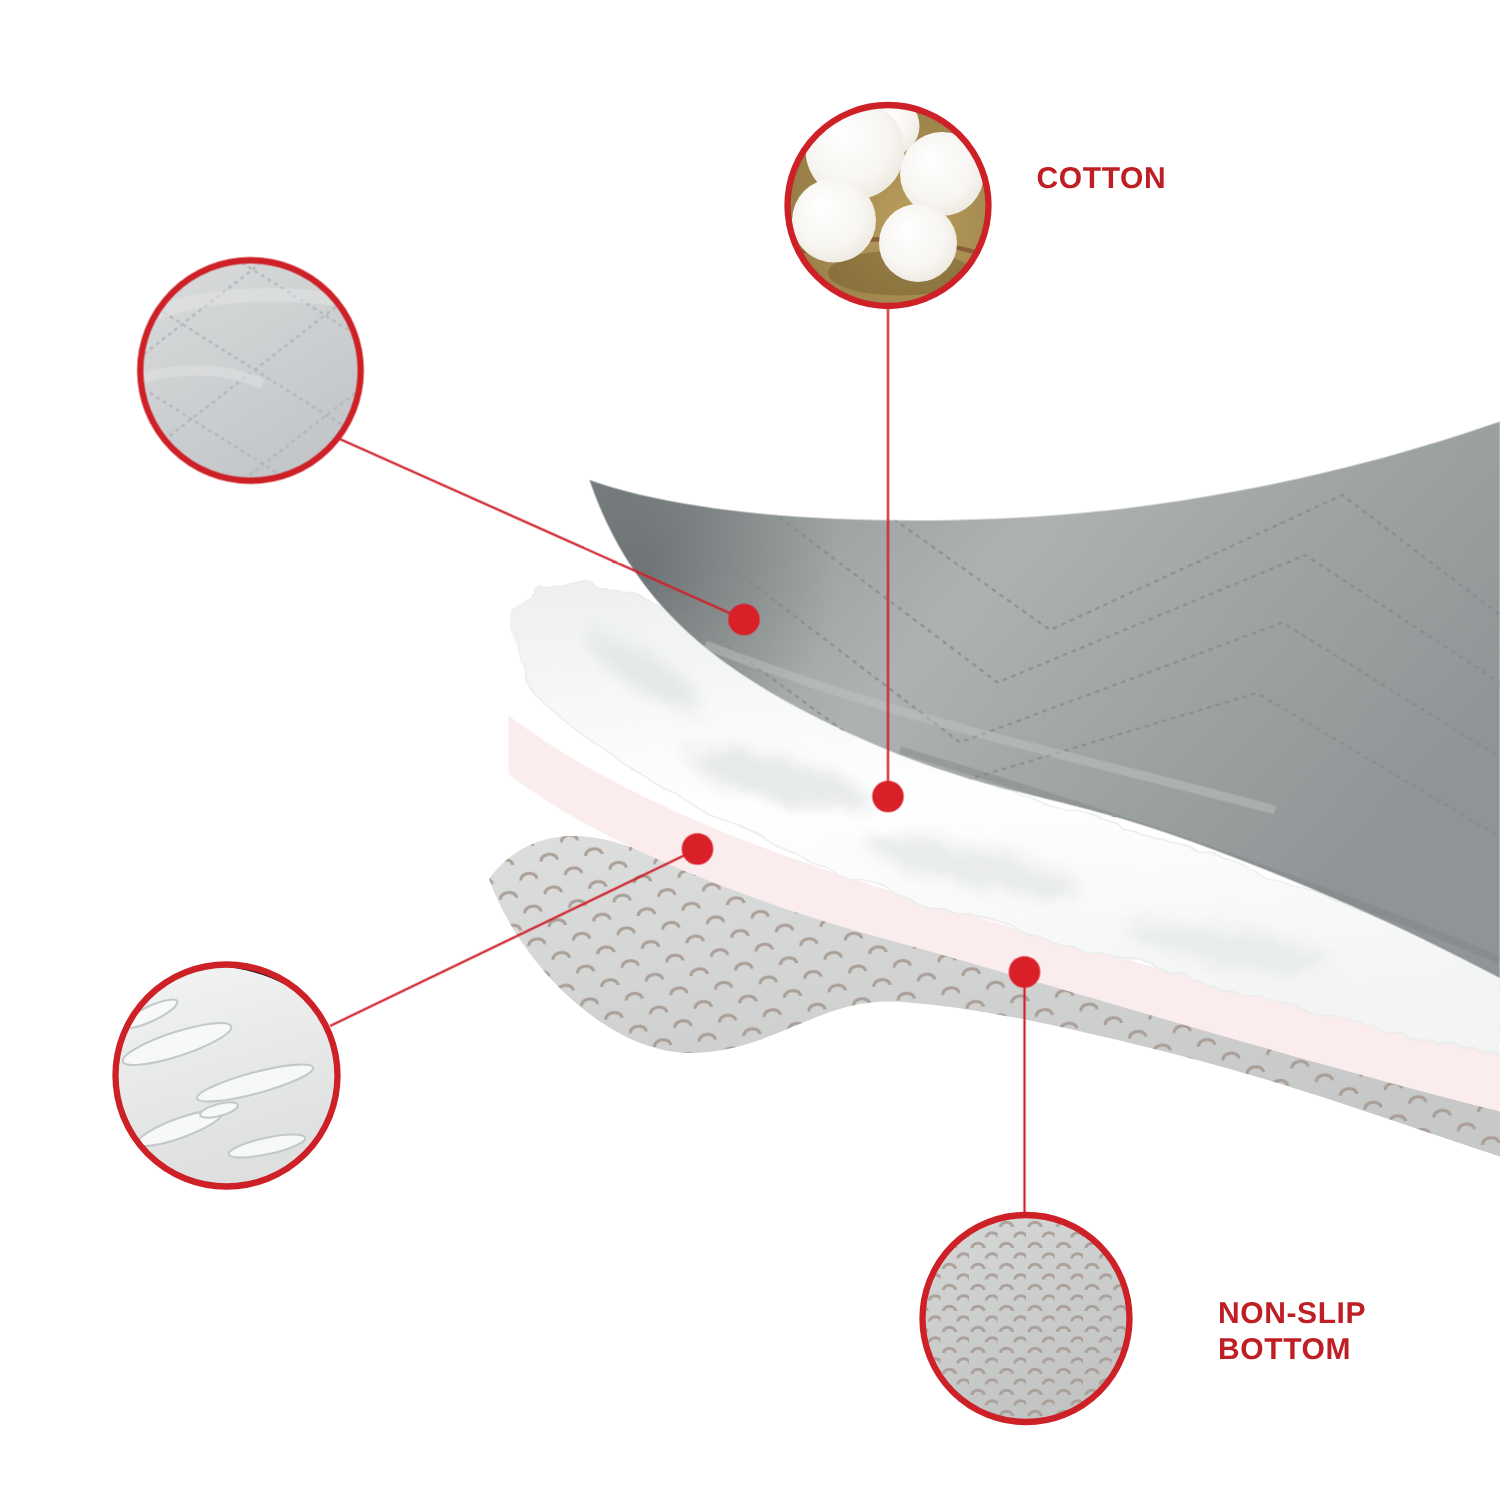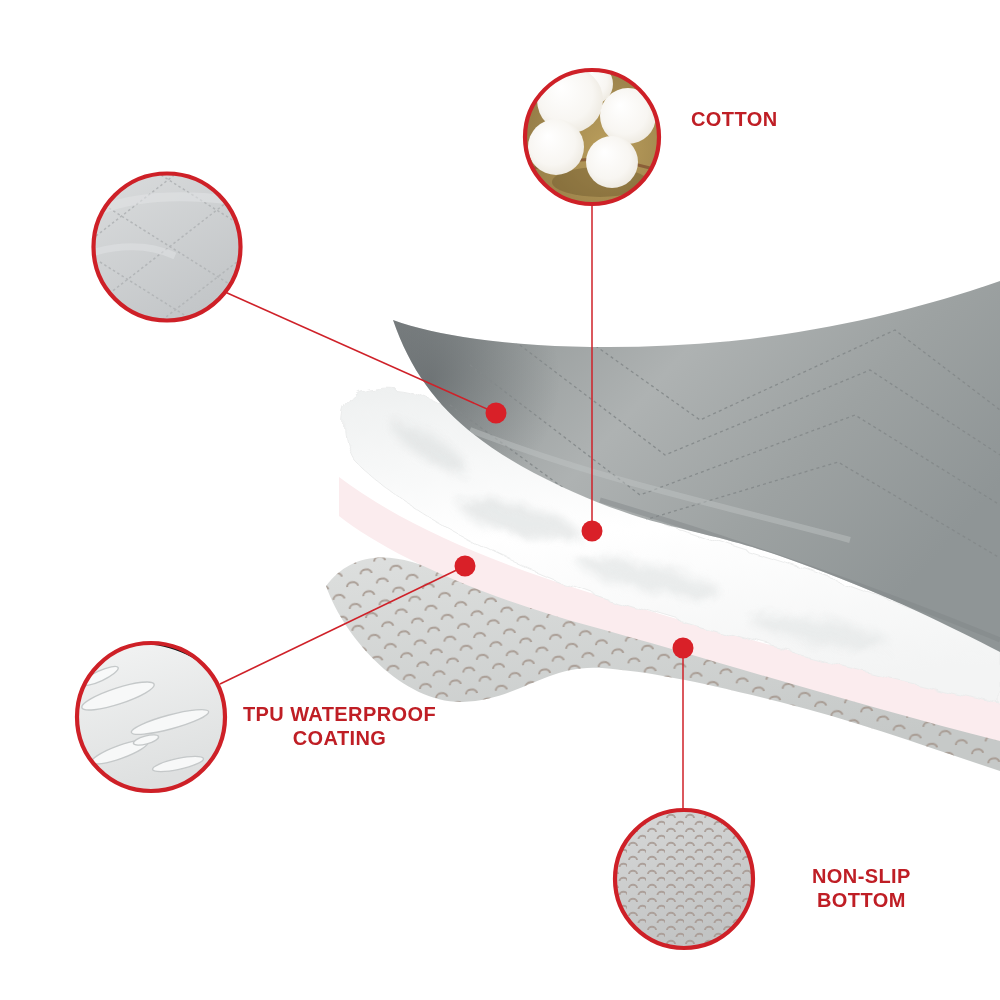--- a/index.html
+++ b/index.html
@@ -1,20 +1,20 @@
 <!DOCTYPE html>
 <html style="--label-red: #bf1e25;"><head>
 <meta charset="utf-8">
 <style>
   html,body{margin:0;padding:0;background:#fff;}
   .stage{position:relative;width:1000px;height:1000px;background:#fff;overflow:hidden;
          font-family:"Liberation Sans",sans-serif;}
   .stage svg{position:absolute;left:0;top:0;}
   .callout{position:absolute;color:var(--label-red,#bf1e25);font-weight:700;
-           font-size:20px;line-height:24px;letter-spacing:0.4px;white-space:nowrap;text-align:center;}
+           font-size:20px;line-height:24px;letter-spacing:0.4px;white-space:nowrap;}
 </style>
 </head>
 <body>
 
 <div class="stage">
 
 <svg width="1000" height="1000" viewBox="0 0 1000 1000" xmlns="http://www.w3.org/2000/svg">
   <defs>
     <linearGradient id="gradGray" x1="0" y1="0" x2="1" y2="0.55">
       <stop offset="0" stop-color="#7e8385"></stop>
@@ -205,21 +205,17 @@
       <rect x="615" y="810" width="138" height="138" fill="url(#gradDotsCircle)"></rect>
       <rect x="615" y="810" width="138" height="138" fill="url(#patNubsSmall)"></rect>
     </g>
     <circle cx="684" cy="879" r="69" fill="none" stroke="#ce2027" stroke-width="4.2"></circle>
   </g>
 </svg>
 
   <div class="callout" style="left:691px;top:107px">
     <div>COTTON</div>
   </div>
-  <div class="callout" style="left:243px;top:702px">
-    <div>TPU WATERPROOF</div>
-    <div>COATING</div>
-  </div>
   <div class="callout" style="left:812px;top:864px">
     <div>NON-SLIP</div>
     <div>BOTTOM</div>
   </div>
 </div>
 
 </body></html>

